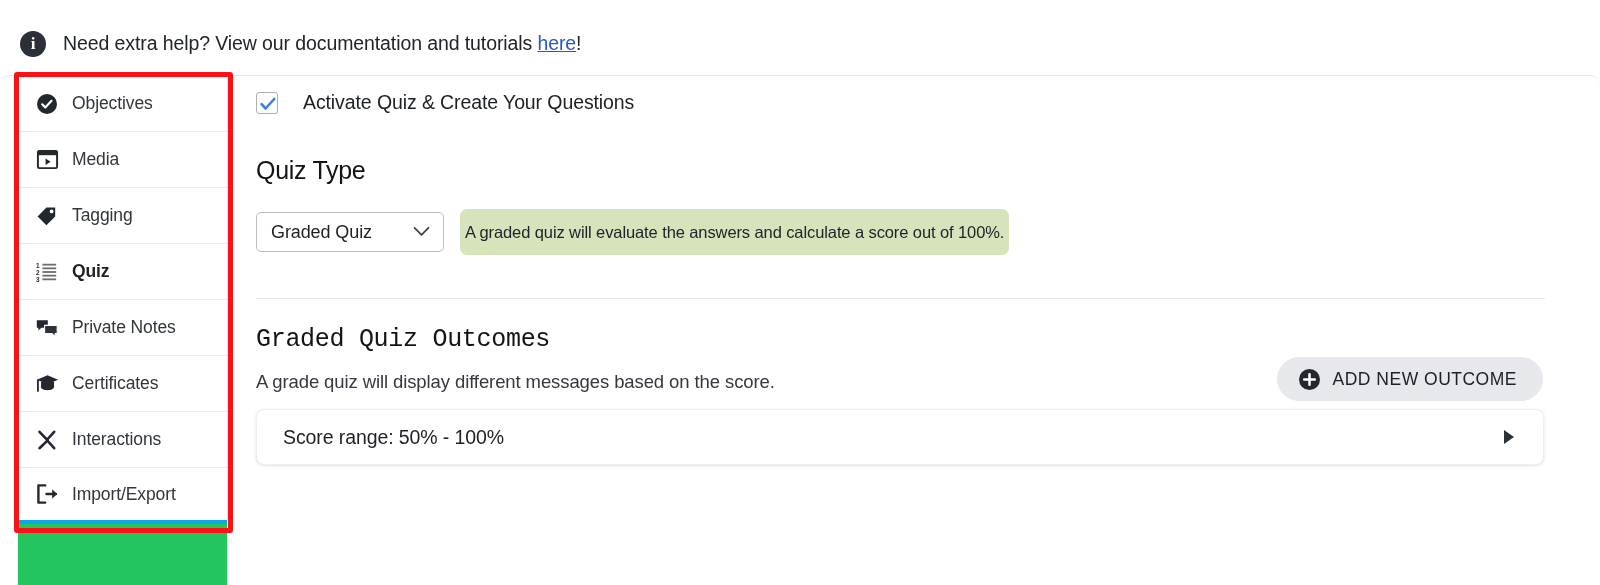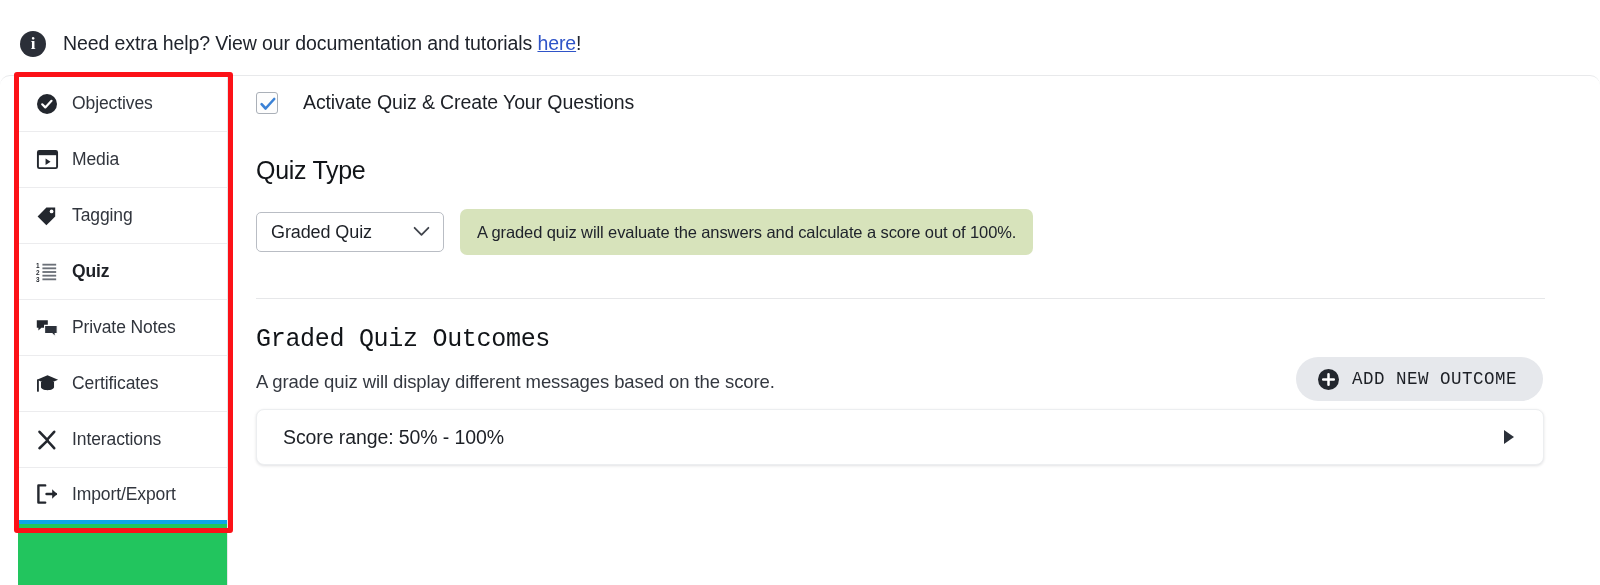--- a/index.html
+++ b/index.html
@@ -166,21 +166,21 @@
     color: #1d2026;
     letter-spacing: -0.1px;
   }
   .green-note {
     margin-left: 16px;
     height: 46px;
     background: #d7e3bb;
     border-radius: 7px;
     display: flex;
     align-items: center;
-    padding: 0 17px;
+    padding: 0 5px;
   }
   .green-note span {
     font-size: 16.5px;
     color: #20242c;
     letter-spacing: -0.1px;
   }
   .divider {
     width: 1289px; height: 1px;
     background: #e6e7e9;
     margin-top: 43px;
@@ -207,21 +207,21 @@
     position: absolute;
     right: 3px; top: 281px;
     height: 44px;
     background: #e6e8ec;
     border: none;
     border-radius: 22px;
     display: flex;
     align-items: center;
     padding: 0 26px 0 22px;
     cursor: pointer;
-    font-family: Liberation Mono, monospace;
+    font-family: Liberation Sans, sans-serif;
   }
   .add-btn .plus {
     width: 21px; height: 21px;
     margin-right: 13px;
     flex: 0 0 21px;
   }
   .add-btn-label {
     font-size: 17.5px;
     color: #1d2026;
     letter-spacing: 0.5px;

